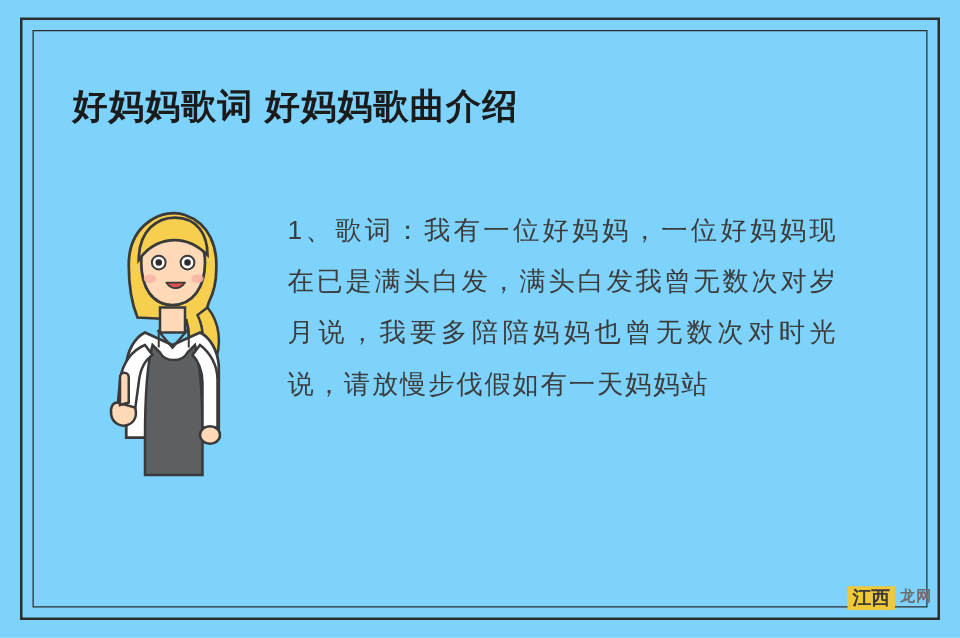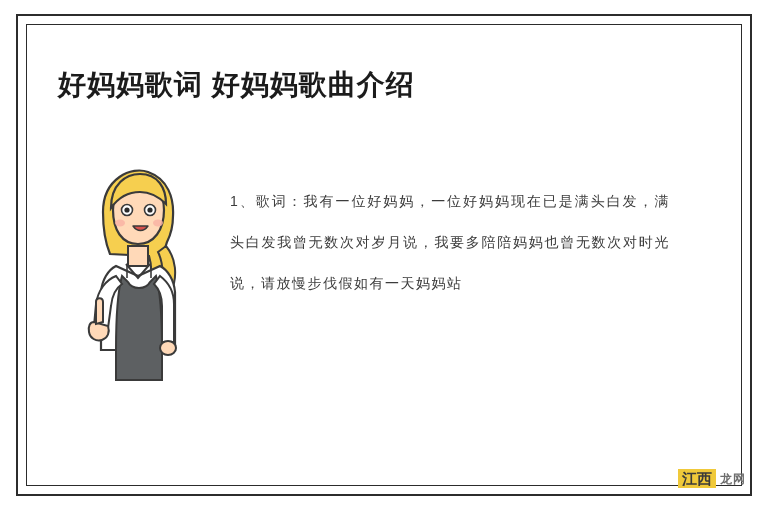--- a/index.html
+++ b/index.html
@@ -10,21 +10,21 @@
     width: 768px;
     height: 510px;
     background: #f2efe8;
     font-family: "Liberation Sans", sans-serif;
     overflow: hidden;
   }
   .page {
     position: relative;
     width: 768px;
     height: 510px;
-    background: #ffffff;
+    background: #7dd3fc;
     box-sizing: border-box;
   }
   .frame-outer {
     position: absolute;
     left: 16px;
     top: 14px;
     right: 16px;
     bottom: 14px;
     border: 2px solid #2c2c2c;
     box-sizing: border-box;
@@ -44,41 +44,41 @@
     top: 66px;
     font-size: 28px;
     font-weight: 700;
     color: #1b1b1b;
     letter-spacing: 1px;
     white-space: nowrap;
   }
   .body-text {
     position: absolute;
     left: 230px;
-    top: 181px;
+    top: 164px;
     width: 440px;
-    font-size: 14px;
+    font-size: 21px;
     line-height: 41px;
     color: #3c3c3c;
     letter-spacing: 1.5px;
     text-align: justify;
   }
   .illustration {
     position: absolute;
     left: 70px;
     top: 150px;
     width: 140px;
     height: 240px;
   }
   .watermark {
     position: absolute;
     right: 22px;
     bottom: 22px;
     display: flex;
-    align-items: flex-end;
+    align-items: flex-start;
     gap: 4px;
   }
   .wm-box {
     background: #f0c93a;
     color: #3a3a3a;
     font-size: 15px;
     font-weight: 700;
     padding: 2px 4px;
     line-height: 1;
   }

